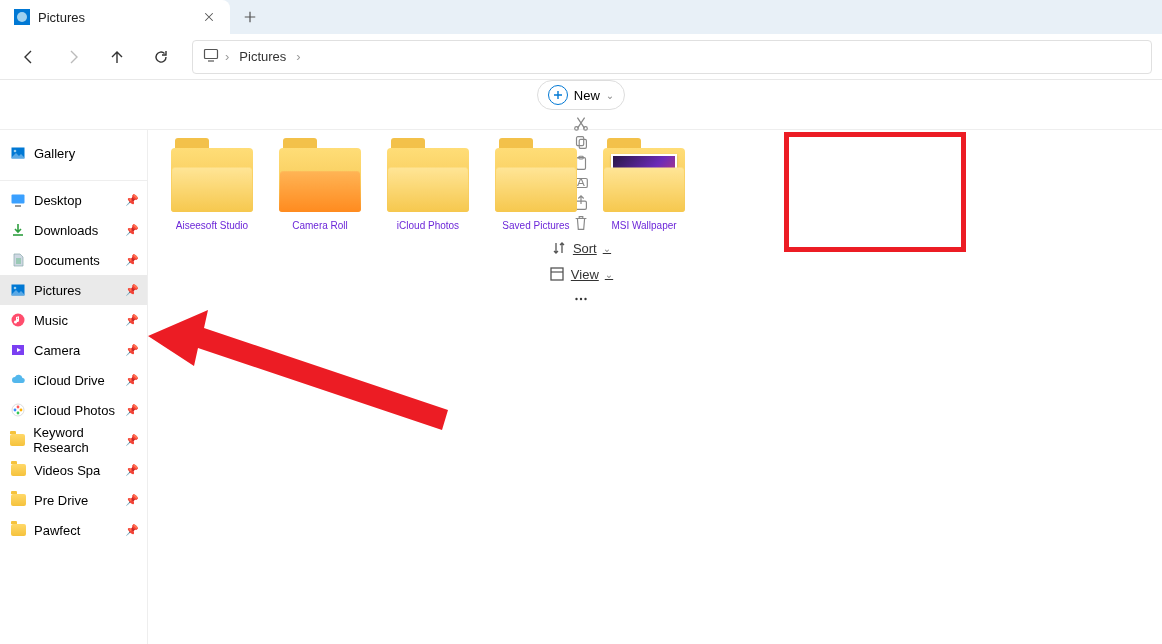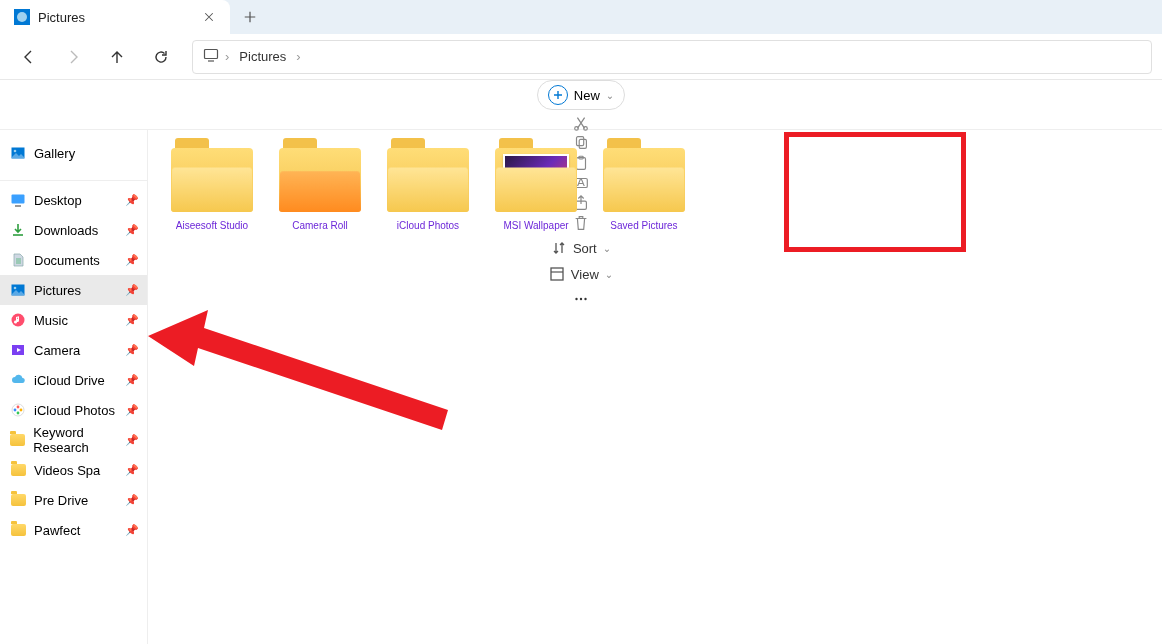--- a/index.html
+++ b/index.html
@@ -25,21 +25,21 @@
 .addr-chev{color:#999;}
 .addr-monitor svg{width:16px;height:16px;}
 
 
 .toolbar { height: 50px; display:flex; align-items:center; padding: 0 12px; gap: 2px; border-bottom: 1px solid #eee; flex-direction: column;}
 .tool-new { display:flex;align-items:center;gap:6px;border:1px solid #ddd;border-radius:16px;padding:4px 10px;cursor:pointer;}
 .tool-new-plus{width:20px;height:20px;border-radius:50%;border:1.5px solid #0078d4;display:flex;align-items:center;justify-content:center;color:#0078d4;font-weight:600;}
 .tool-sep{width:1px;height:24px;background:#e0e0e0;margin:0 8px;}
 .tool-btn{width:40px;height:34px;display:flex;align-items:center;justify-content:center;color:#888;cursor:pointer;border-radius:4px;}
 .tool-btn svg{width:18px;height:18px;}
-.tool-label-btn{display:flex;align-items:center;gap:6px;padding:4px 8px;cursor:pointer;color:#333;}
+.tool-label-btn{display:flex;align-items:center;gap:6px;padding:4px 8px;cursor:pointer;color:#333;text-decoration:underline;}
 .chev-sm{color:#888;font-size:10px;}
 
 
 .body-split{display:flex;height:calc(644px - 34px - 46px - 50px);}
 .sidebar{width:148px;border-right:1px solid #eee;padding-top:8px;}
 .side-sec{padding-bottom:8px;}
 .side-item{display:flex;align-items:center;gap:8px;height:30px;padding:0 10px;cursor:pointer;position:relative;font-size:13px;}
 .side-item.selected{background:#eaeaea;}
 .side-item .pin{position:absolute;right:8px;color:#bbb;font-size:11px;}
 .side-divider{height:1px;background:#eee;margin:4px 0;}
@@ -344,32 +344,32 @@
             <div class="folder-tab"></div>
             <div class="folder-back"></div>
             <div class="folder-front"></div>
           </div>
           <div class="cell-label">iCloud Photos</div>
         </div>
         <div class="cell">
           <div class="folder-ico">
             <div class="folder-tab"></div>
             <div class="folder-back"></div>
+            <div class="folder-front"></div>
+          </div>
+          <div class="cell-label">Saved Pictures</div>
+        </div>
+        <div class="cell">
+          <div class="folder-ico">
+            <div class="folder-tab"></div>
+            <div class="folder-back"></div>
             <div class="folder-thumb thumb-msi"></div>
             <div class="folder-front"></div>
           </div>
           <div class="cell-label">MSI Wallpaper</div>
-        </div>
-        <div class="cell">
-          <div class="folder-ico">
-            <div class="folder-tab"></div>
-            <div class="folder-back"></div>
-            <div class="folder-front"></div>
-          </div>
-          <div class="cell-label">Saved Pictures</div>
         </div>
       </div>
 
     <div class="annot-box" style="left:636px;top:2px;width:182px;height:120px;"></div>
     <svg class="annot-arrow" style="left:0;top:180px;" width="310" height="130" viewBox="0 0 310 130">
       <polygon points="0,26 60,0 56,18 300,100 294,120 50,38 46,56" fill="#ec1c24"></polygon>
     </svg>
   </div>
 </div>
 

